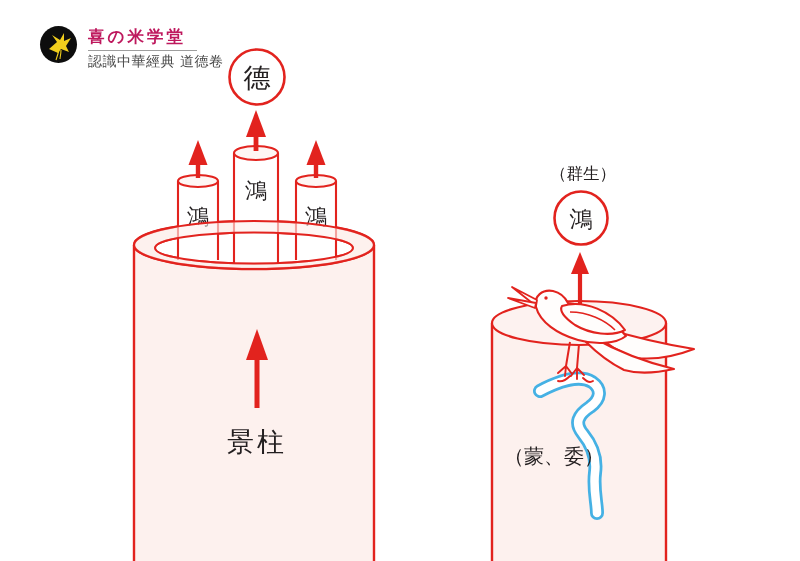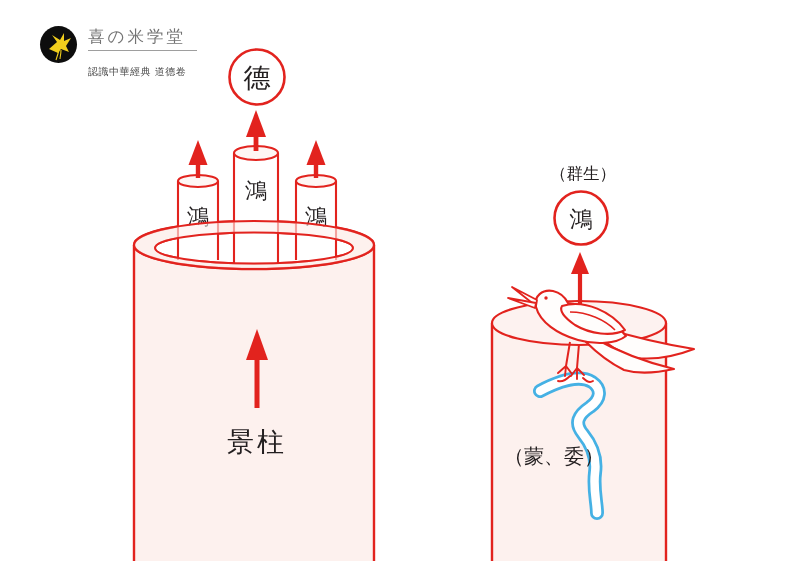--- a/index.html
+++ b/index.html
@@ -7,26 +7,26 @@
     position:relative;width:800px;height:561px;overflow:hidden;
     background:#ffffff;font-family:"DejaVu Sans",sans-serif;
   }
   
   .logo-badge{
     position:absolute;left:40px;top:26px;width:37px;height:37px;
     border-radius:50%;background:#0d0d0d;display:flex;align-items:center;justify-content:center;
   }
   .logo-text{position:absolute;left:88px;top:28px;}
   .logo-title{
-    font-size:16.5px;font-weight:normal;color:#737373;letter-spacing:3px;
+    font-size:16.5px;font-weight:bold;color:#be185d;letter-spacing:3px;
     white-space:nowrap;line-height:1.15;
   }
   .logo-rule{width:109px;height:1px;background:#9e9e9e;margin-top:3px;}
   .logo-subtitle{
-    font-size:10px;color:#4a4a4a;letter-spacing:0.5px;margin-top:14px;white-space:nowrap;
+    font-size:14px;color:#4a4a4a;letter-spacing:0.5px;margin-top:2px;white-space:nowrap;
   }
   
   .diagram{position:absolute;left:0;top:0;}
   text{fill:#231f20;}
   .cjk{font-family:"DejaVu Sans",sans-serif;}
 </style>
 </head>
 <body>
 
 <div class="stage">

